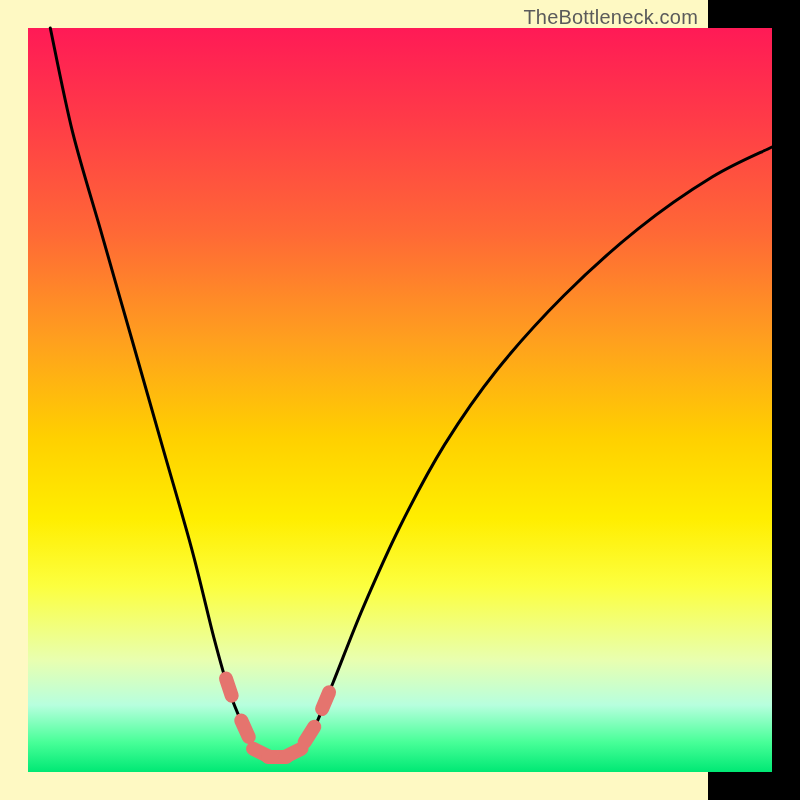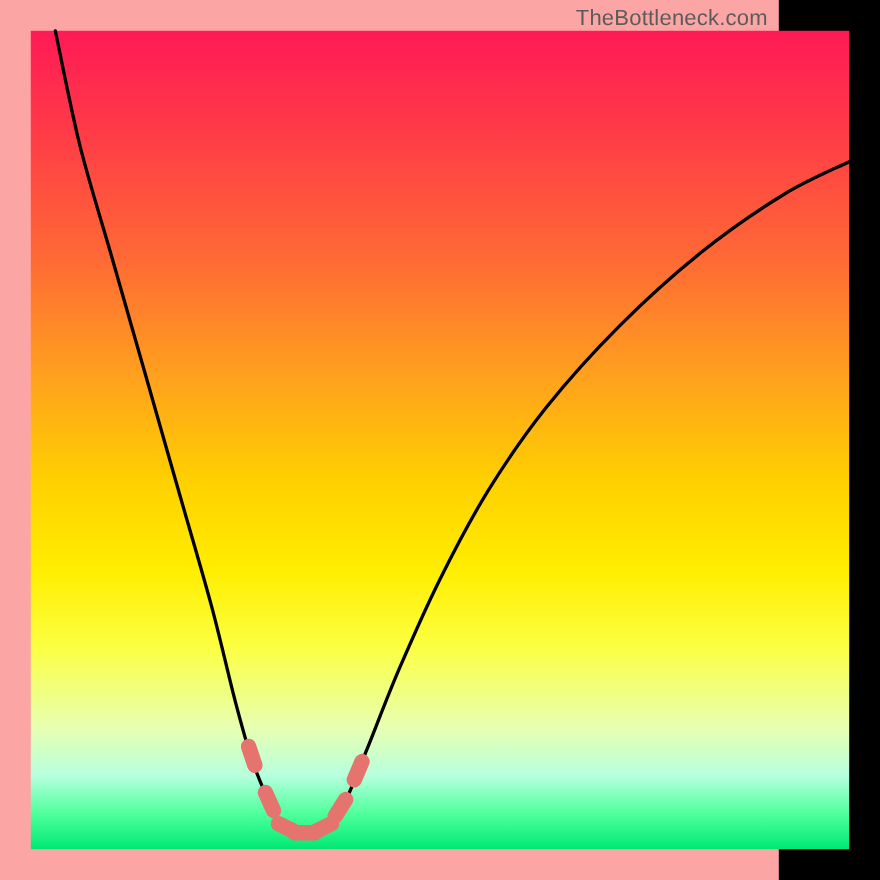--- a/index.html
+++ b/index.html
@@ -1,21 +1,21 @@
 <!DOCTYPE html>
 <html><head>
 <meta charset="utf-8">
 <style>
   * { margin: 0; padding: 0; box-sizing: border-box; }
   html, body { width: 800px; height: 800px; overflow: hidden; background: #000; }
   .stage {
     position: relative;
     width: 708px;
     height: 800px;
-    background: #fca5a5;
+    background: #fef9c3;
   }
   .plot-area {
     position: absolute;
     left: 28px;
     top: 28px;
     width: 744px;
     height: 744px;
     background: linear-gradient(to bottom,
       #ff1a56 0%,
       #ff3a48 12%,

